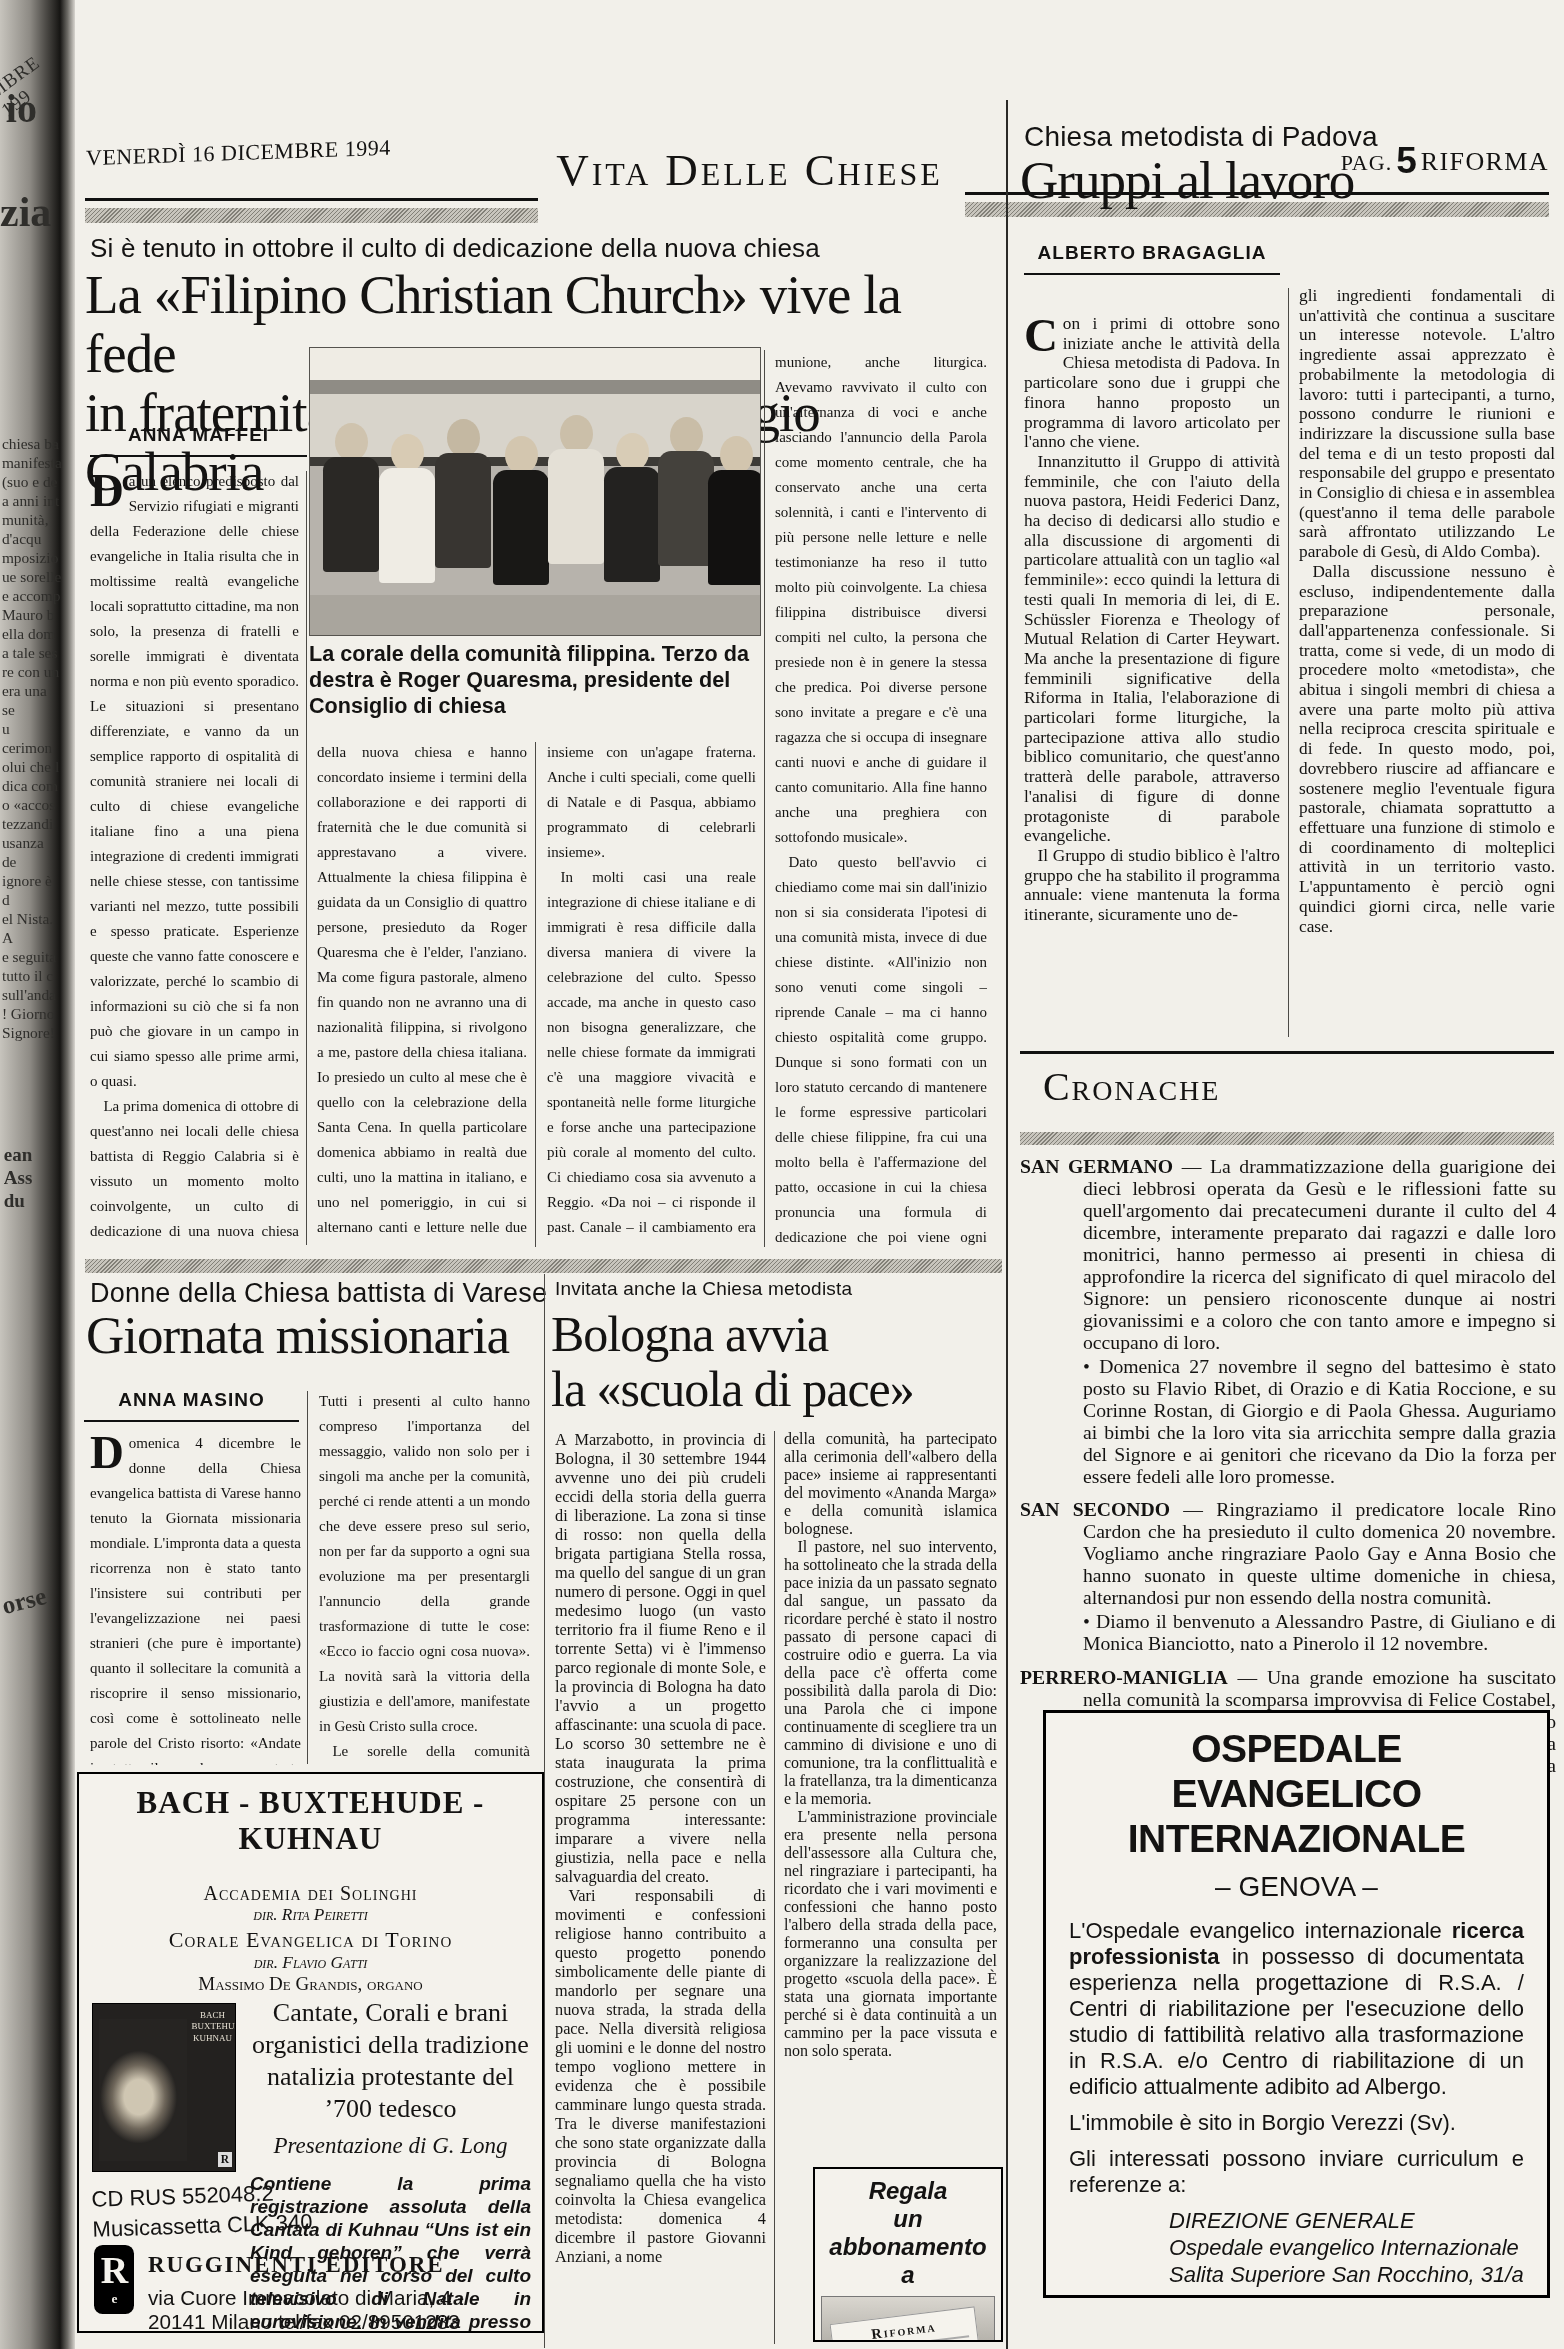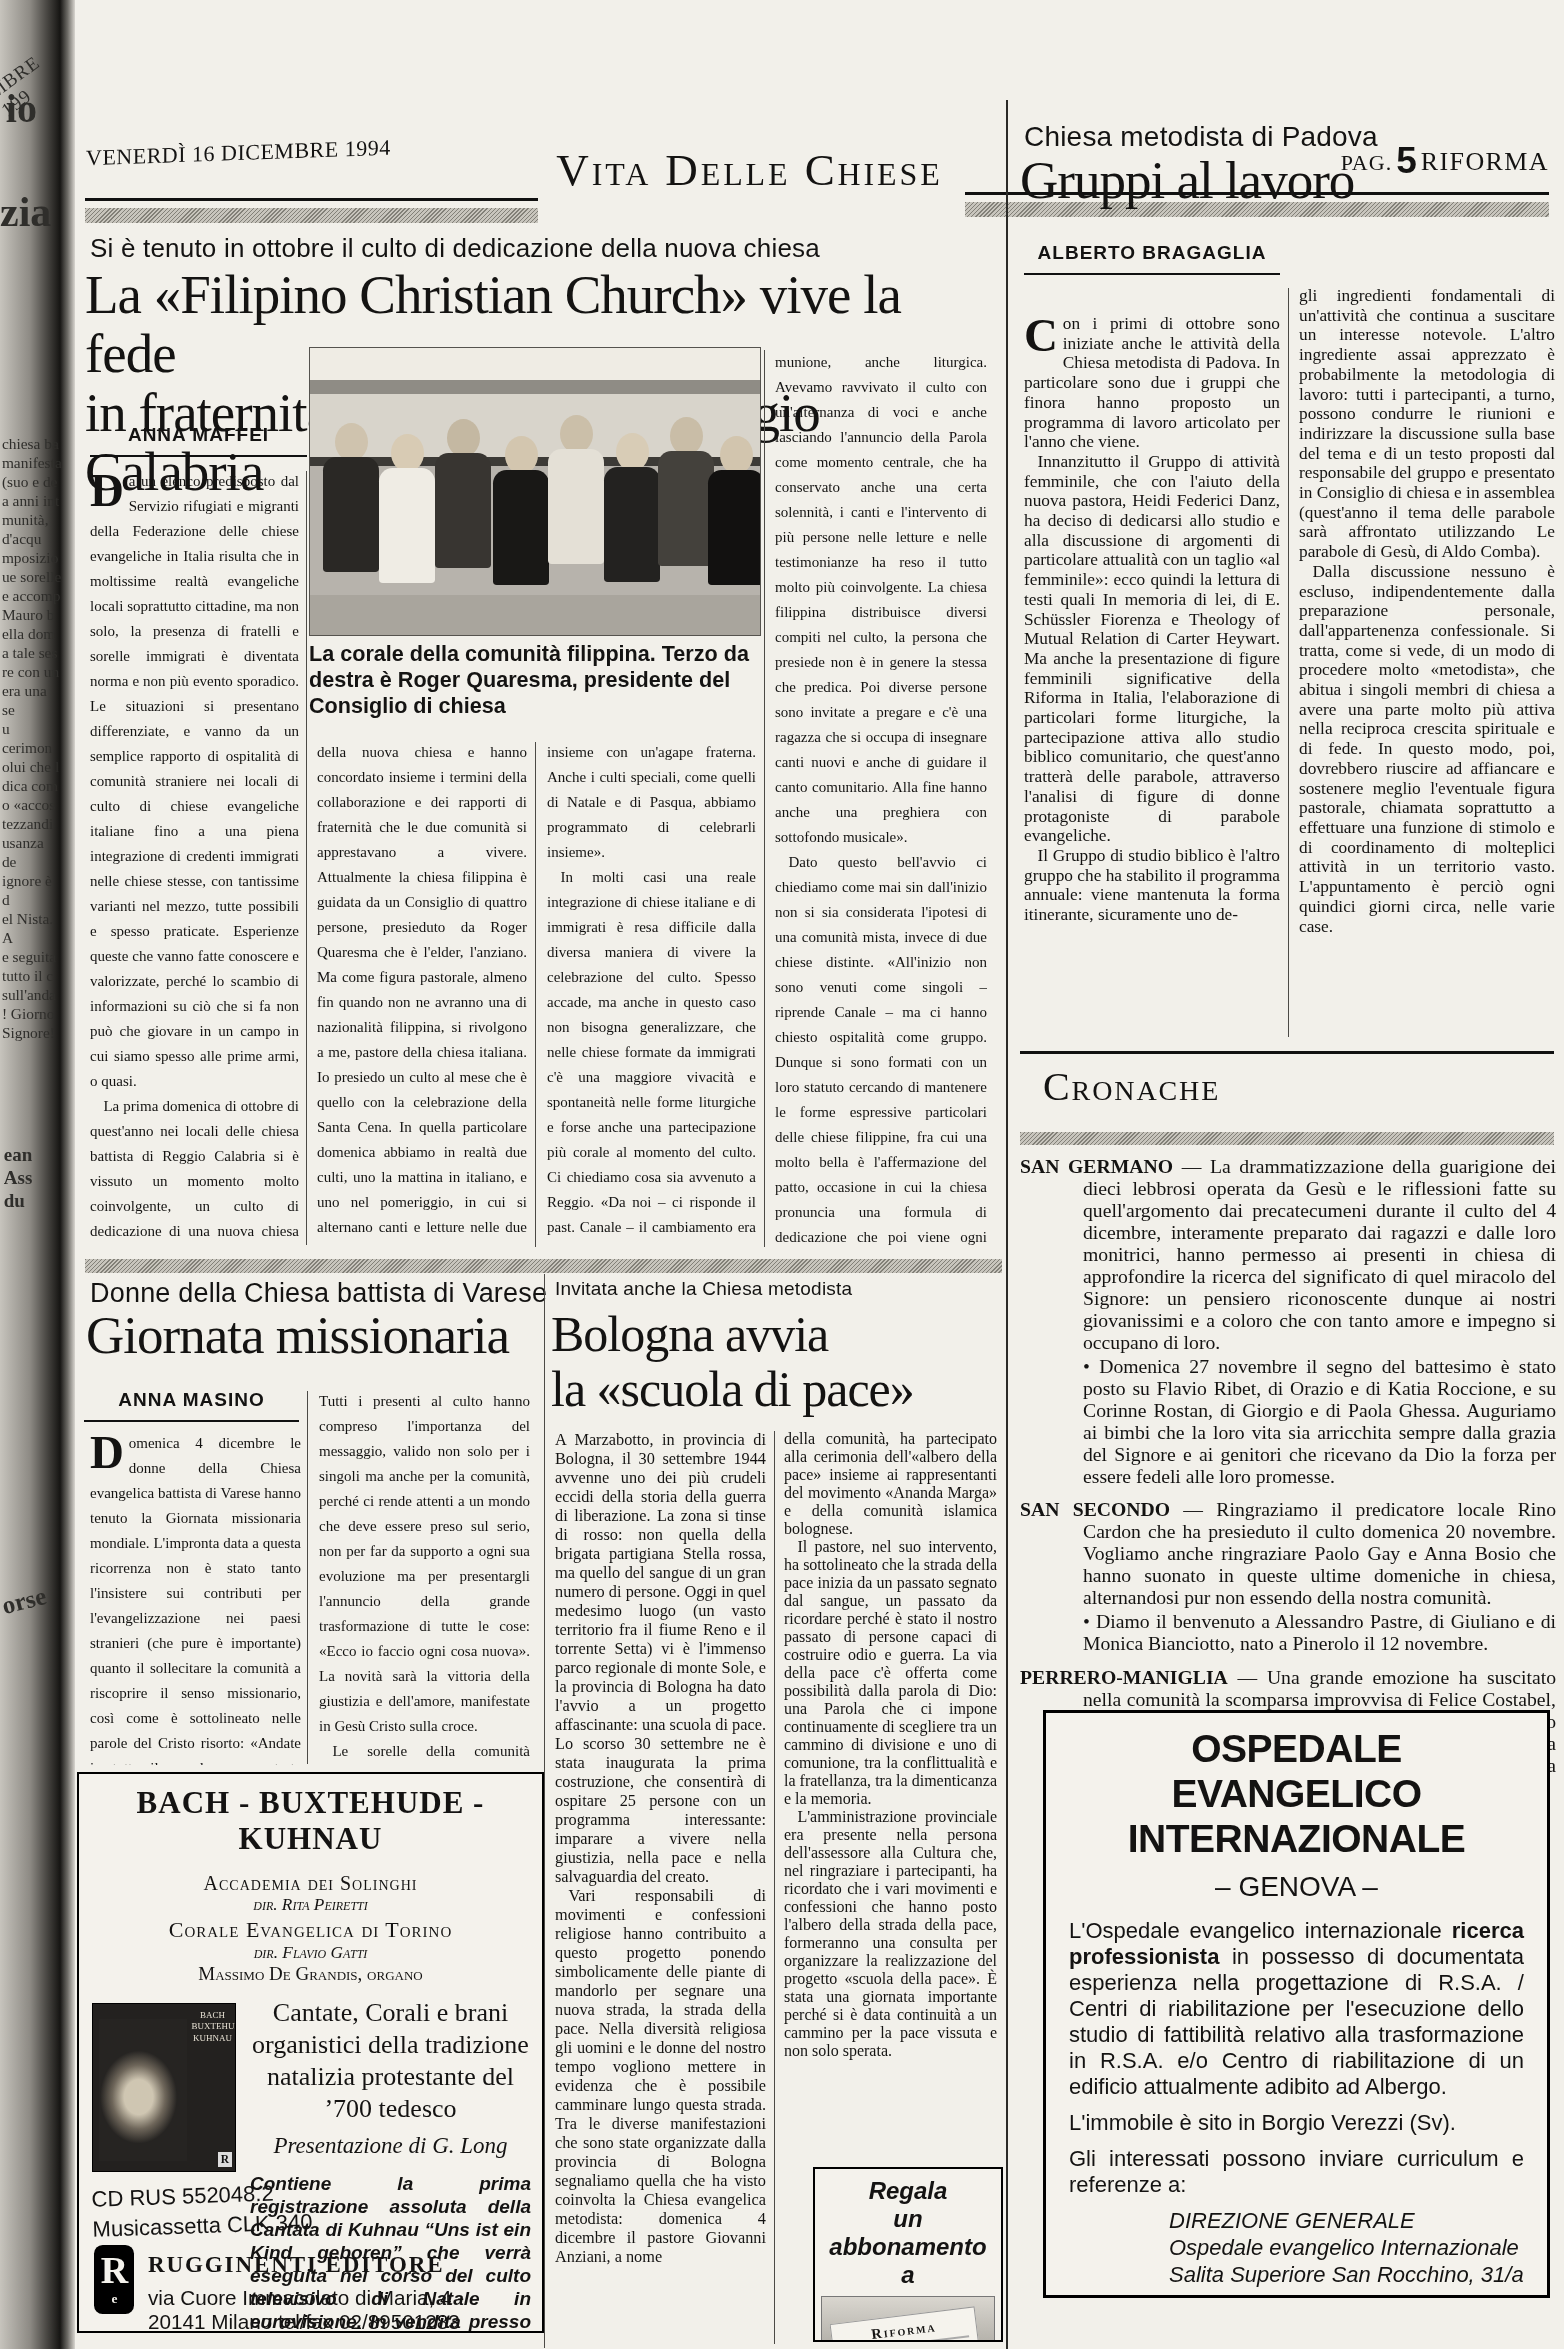--- a/index.html
+++ b/index.html
@@ -105,21 +105,21 @@
   .bol-headline{left:551px;top:1307px;width:452px;font-size:50px;line-height:55px;}
   .bc0{left:555px;top:1430px;width:211px;height:915px;font-size:16.3px;line-height:19px;}
   .bc1{left:784px;top:1430px;width:213px;height:732px;font-size:16px;line-height:18px;}
   .vr-b{left:774px;top:1431px;height:913px;}
   .vr-sep-lower{left:544px;top:1274px;height:1074px;}
   
   .bach{position:absolute;left:77px;top:1772px;width:467px;height:561px;border:2.9px solid #000;
         background:#f4f2ec;box-sizing:border-box;padding:9.6px 11.5px;overflow:hidden;}
   .bach .bt{font-size:31px;font-weight:bold;text-align:center;letter-spacing:1px;margin-top:1.9px;}
   .bach .sc{font-variant:small-caps;text-align:center;}
-  .bach .e1{font-size:20px;margin-top:15px;letter-spacing:1px;}
+  .bach .e1{font-size:20px;margin-top:25px;letter-spacing:1px;}
   .bach .dir{font-size:17.3px;font-style:italic;}
   .bach .e2{font-size:22px;margin-top:1.9px;letter-spacing:1px;}
   .bach .org{font-size:19px;}
   .cover{position:absolute;left:13.4px;top:229px;width:142px;height:167px;background:#23211f;
          overflow:hidden;border:1px solid #000;}
   .cover .art{position:absolute;left:5.8px;top:15.4px;width:88px;height:142px;
          background:radial-gradient(48px 58px at 45% 55%,#cfc6b2 0 30%,#6e665a 55%,#262422 80%);}
   .cover .side{position:absolute;right:1.9px;top:5.8px;width:42px;color:#e8e2d4;font-size:9px;
          line-height:11.5px;text-align:center;white-space:pre-line;}
   .cover .rlogo{position:absolute;right:3.8px;bottom:3.8px;width:13.4px;height:15.4px;background:#ddd;color:#111;

